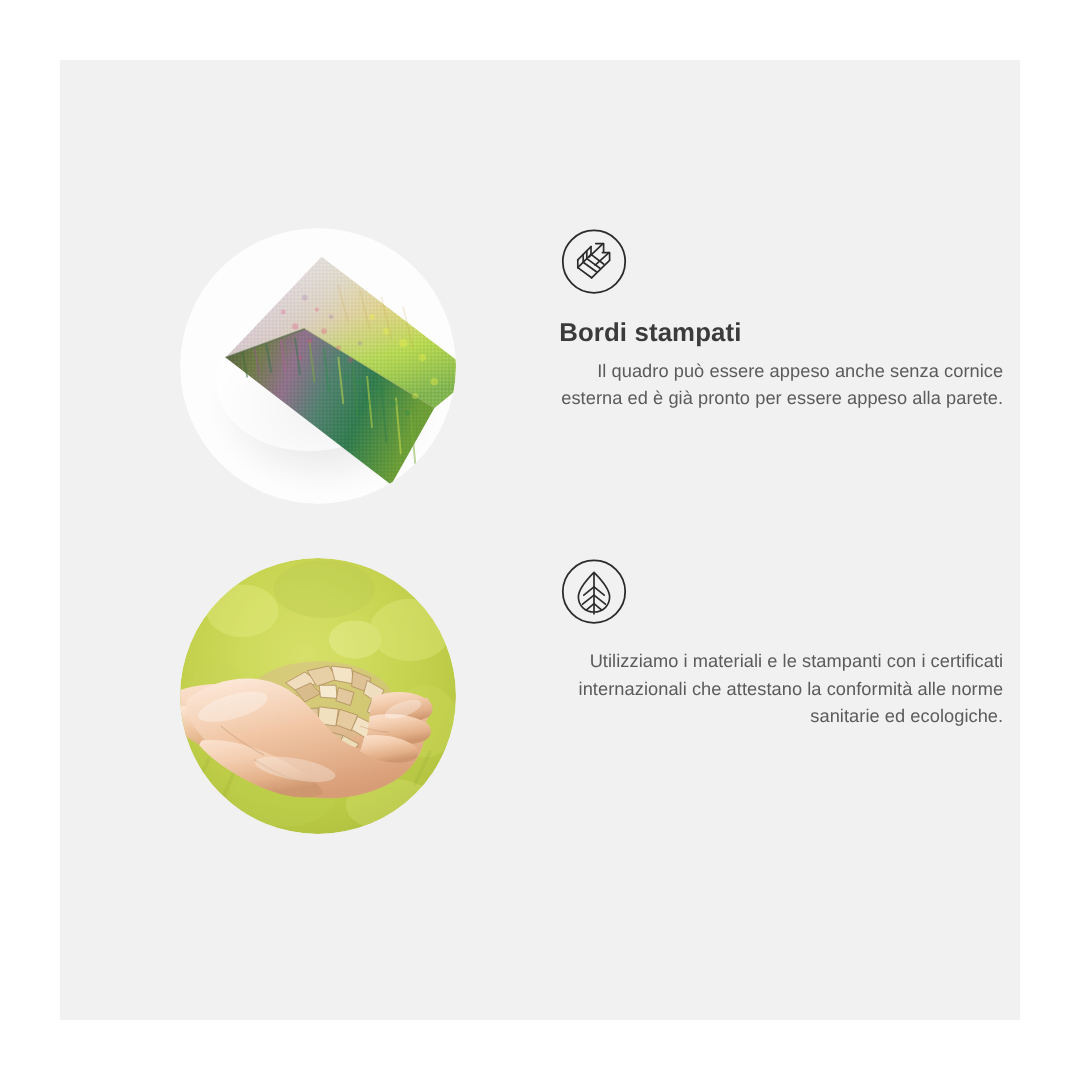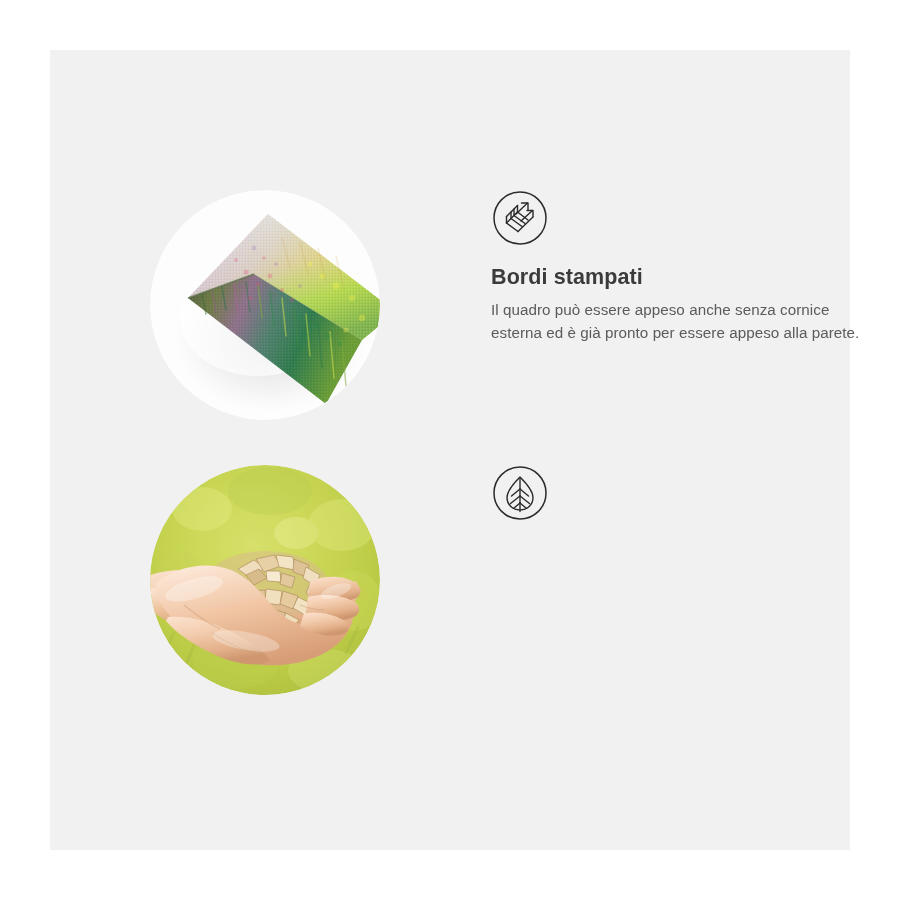--- a/index.html
+++ b/index.html
@@ -49,21 +49,21 @@
     width: 230px;
     height: 230px;
     border-radius: 50%;
     overflow: hidden;
   }
   .photo svg { display: block; }
 
   
   .textcol {
     position: absolute;
-    left: 341px;
+    left: 316px;
     top: 0px;
     width: 376px;
   }
 
   .icon-badge {
     width: 56px;
     height: 56px;
     margin-left: 1px;
     margin-bottom: 19px;
   }
@@ -79,20 +79,21 @@
   }
 
   .feature-body {
     margin: 0;
     font-size: 15.2px;
     font-weight: 400;
     color: #5b5b5b;
     line-height: 1.52;
     letter-spacing: 0.05px;
     max-width: 370px;
+    text-align: right;
   }
 </style>
 </head>
 <body>
 
 <div class="page">
 
   <div class="panel">
 
     <div class="feature feature-edges">
@@ -381,17 +382,18 @@
               <path d="M 28 24 L 19.5 31"></path>
               <path d="M 28 31 L 18.5 38.5"></path>
               <path d="M 28 38 L 22 43"></path>
 
               <path d="M 28 24 L 36.5 31"></path>
               <path d="M 28 31 L 37.5 38.5"></path>
               <path d="M 28 38 L 34 43"></path>
             </g>
           </svg>
         </div>
+        <p class="feature-body">Utilizziamo i materiali e le stampanti con i certificati internazionali che attestano la conformità alle norme sanitarie ed ecologiche.</p>
       </div>
     </div>
 
   </div>
 </div>
 
 </body></html>

